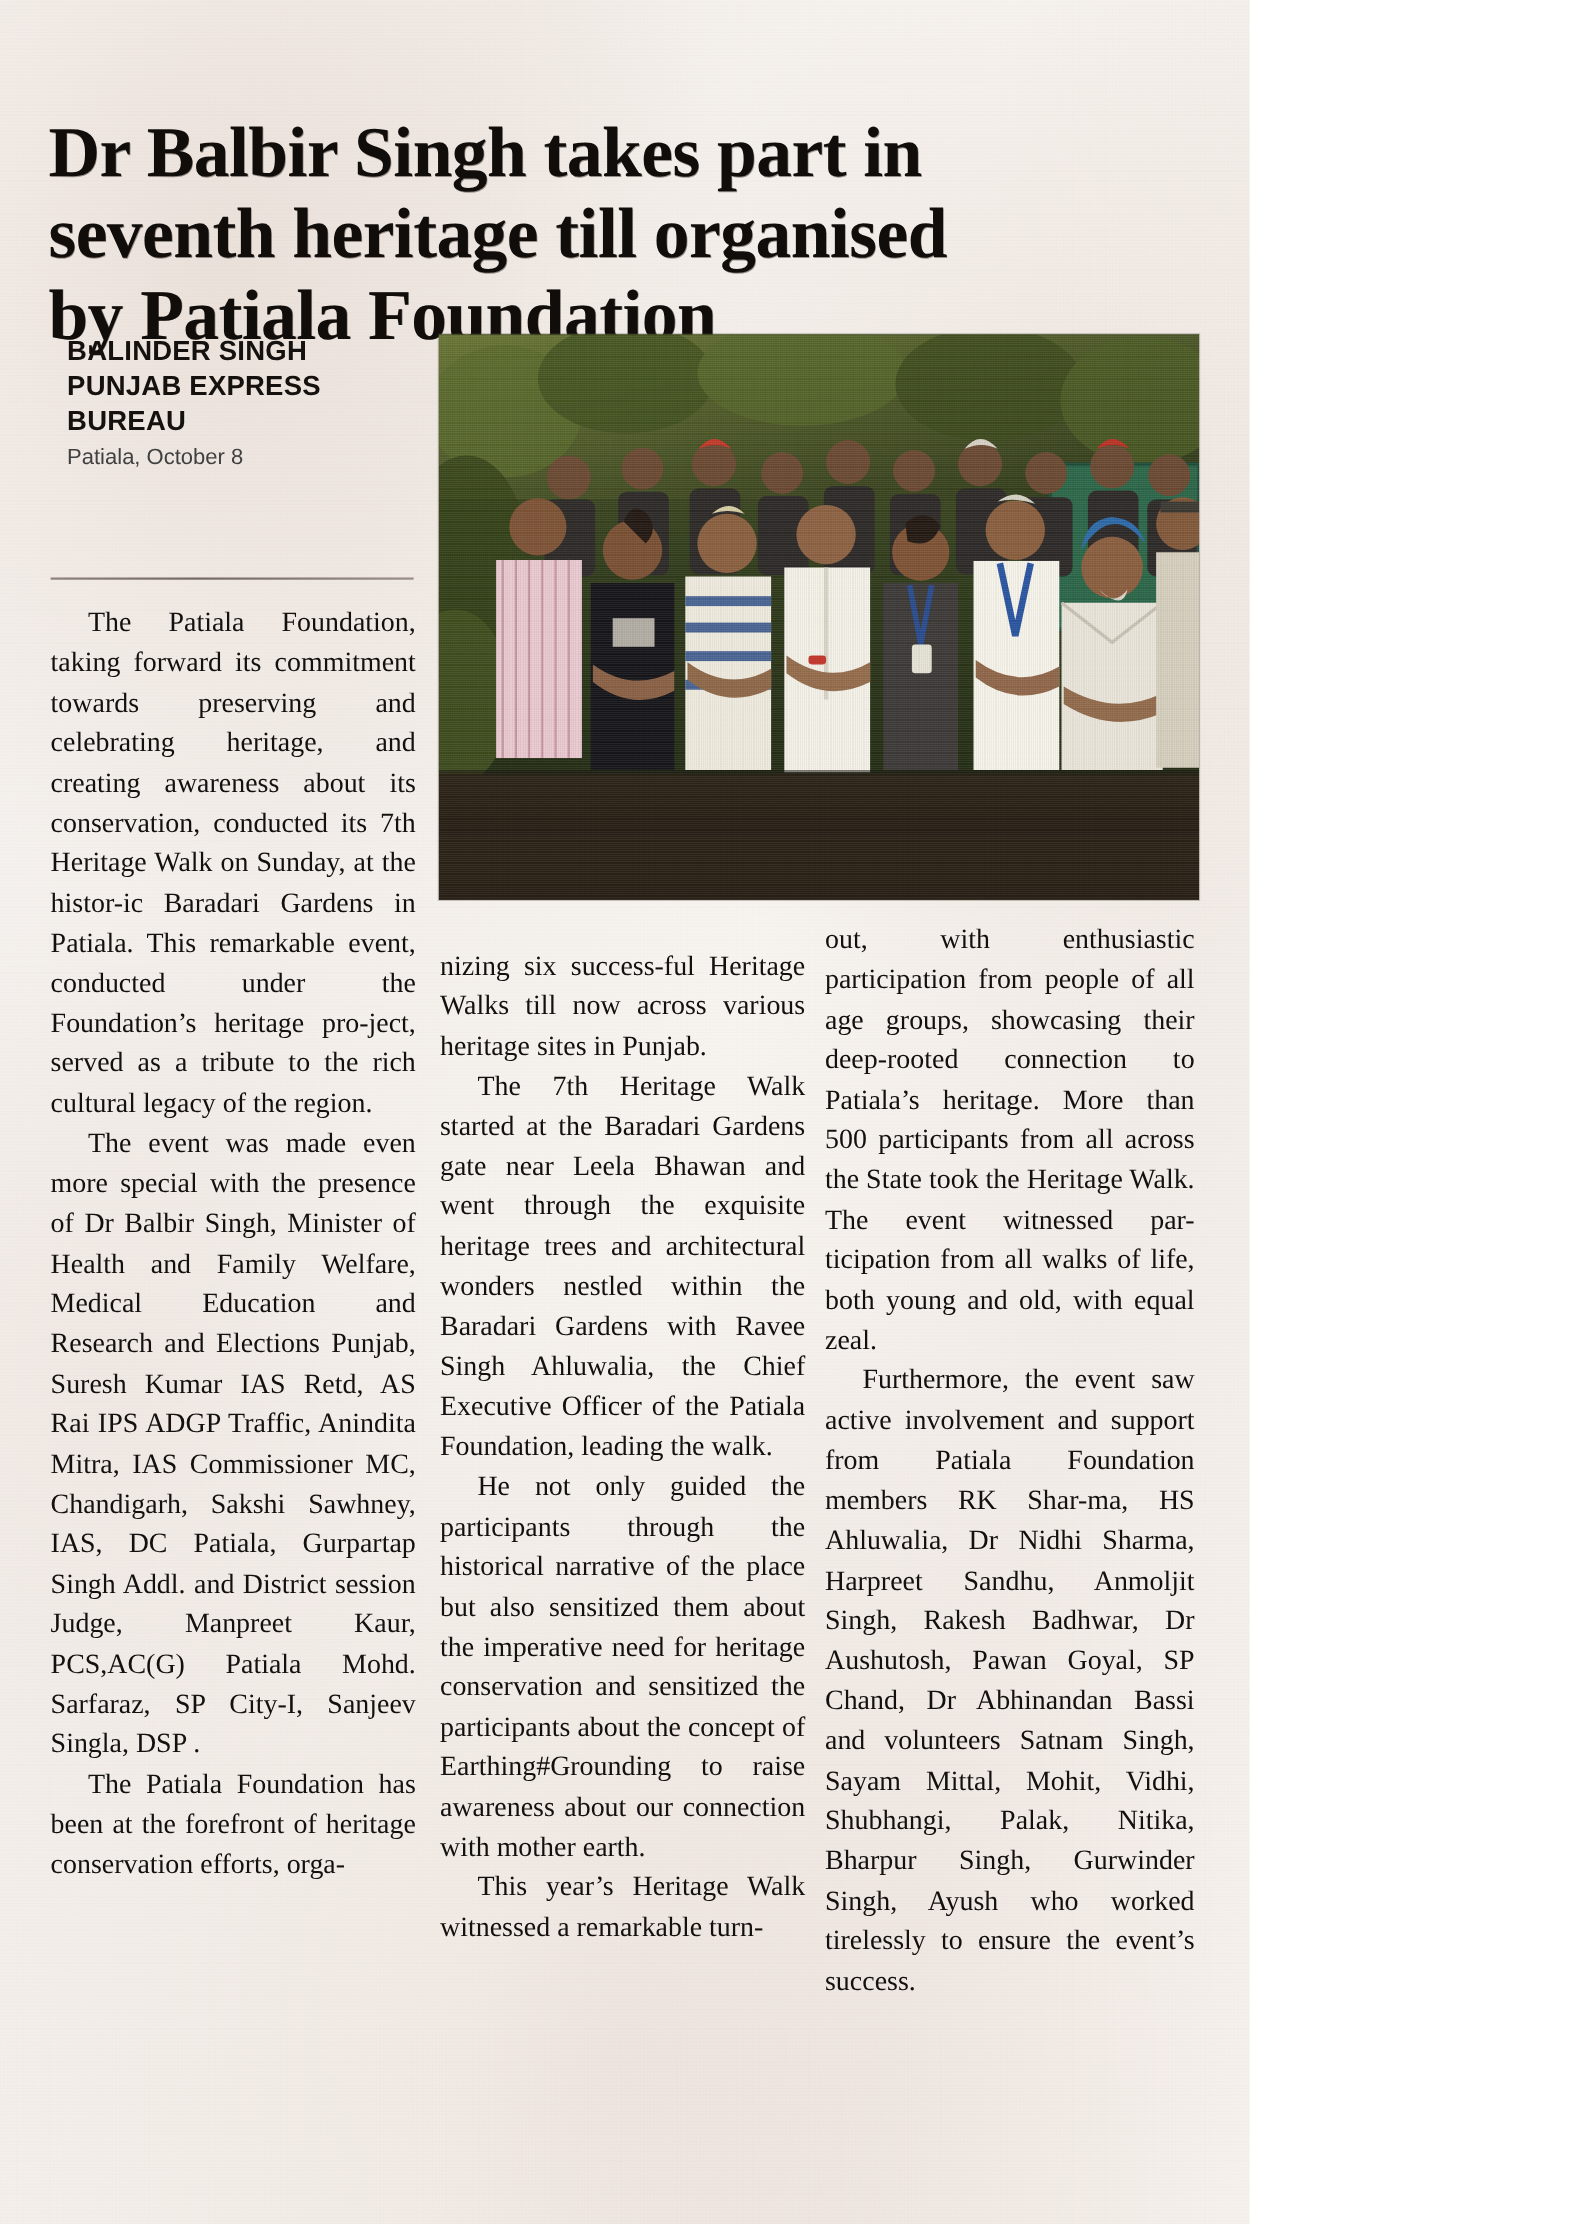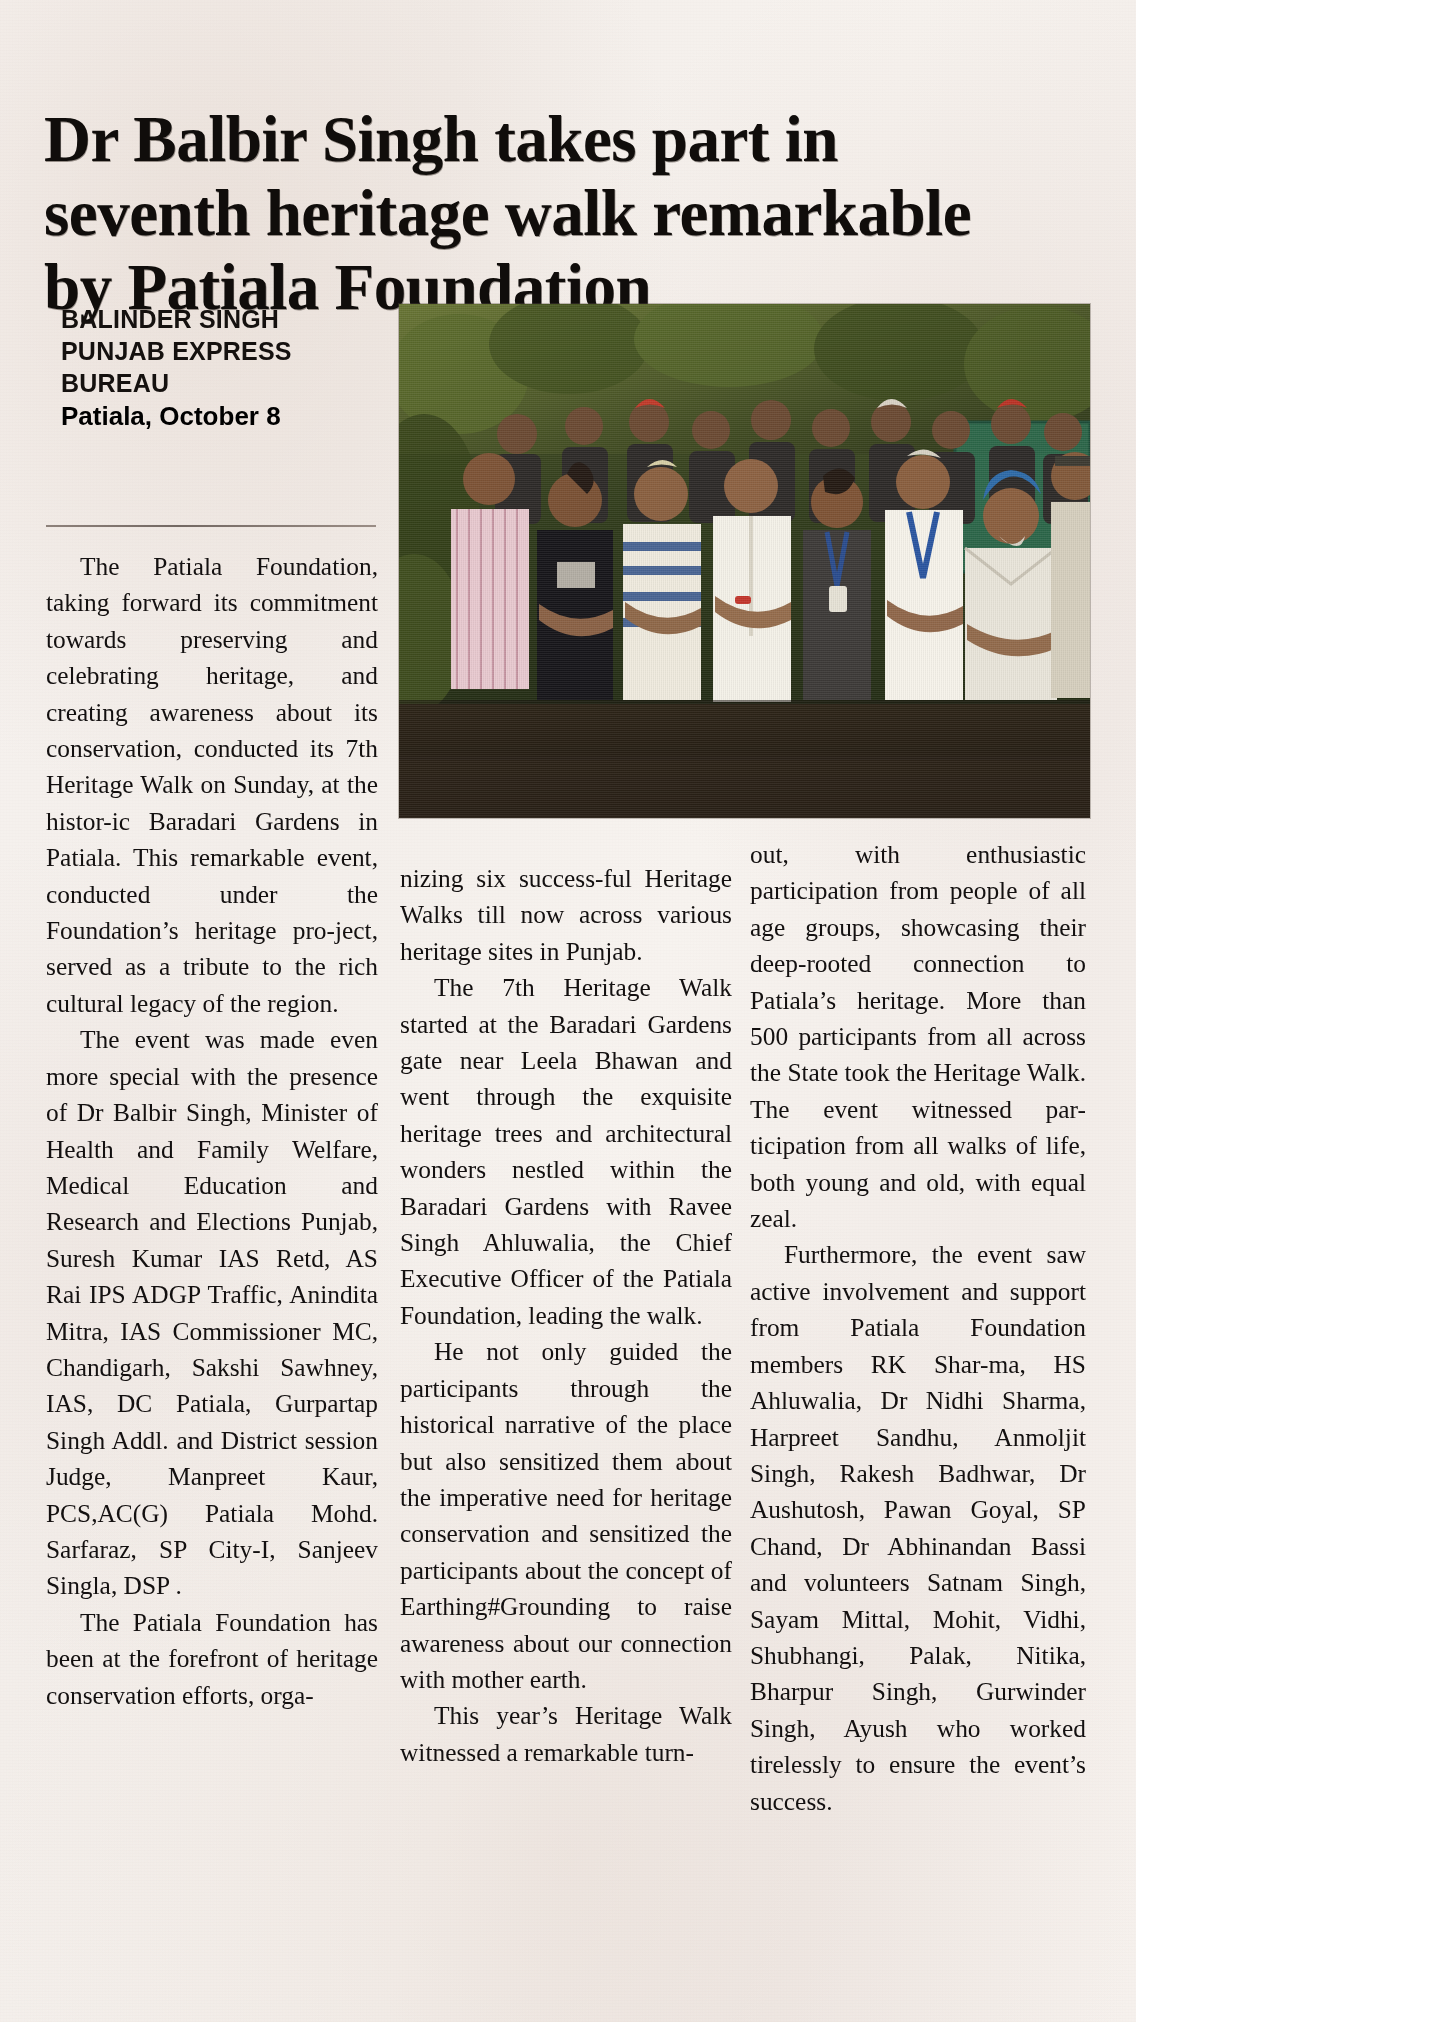--- a/index.html
+++ b/index.html
@@ -71,24 +71,24 @@
   .byline-org {
     font-family: "Liberation Sans", sans-serif;
     font-weight: bold;
     font-size: 25px;
     line-height: 32px;
     letter-spacing: 0.2px;
     color: #15110f;
   }
   .byline-place {
     font-family: "Liberation Sans", sans-serif;
-    font-weight: bold;
-    font-size: 26px;
+    font-weight: normal;
+    font-size: 20px;
     line-height: 31px;
-    color: #000000;
+    color: #404040;
     margin-top: 2px;
   }
   .byline-rule {
     position: absolute;
     left: 46px;
     top: 525px;
     width: 330px;
     height: 2px;
     background: linear-gradient(90deg, #7c6f68 0%, #5d524c 40%, #8b7d75 100%);
     opacity: 0.85;
@@ -147,21 +147,21 @@
 <body>
 
 <div class="page">
   <div class="paper-texture"></div>
   <div class="paper-grain"></div>
 
   <div class="content">
 
     <h1 class="headline">
       <span class="hl-line">Dr Balbir Singh takes part in</span>
-      <span class="hl-line">seventh heritage walk remarkable</span>
+      <span class="hl-line">seventh heritage till organised</span>
       <span class="hl-line">by Patiala Foundation</span>
     </h1>
 
     <div class="byline">
       <div class="byline-name">BALINDER SINGH</div>
       <div class="byline-org">PUNJAB EXPRESS BUREAU</div>
       <div class="byline-place">Patiala, October 8</div>
     </div>
     <div class="byline-rule"></div>
 

